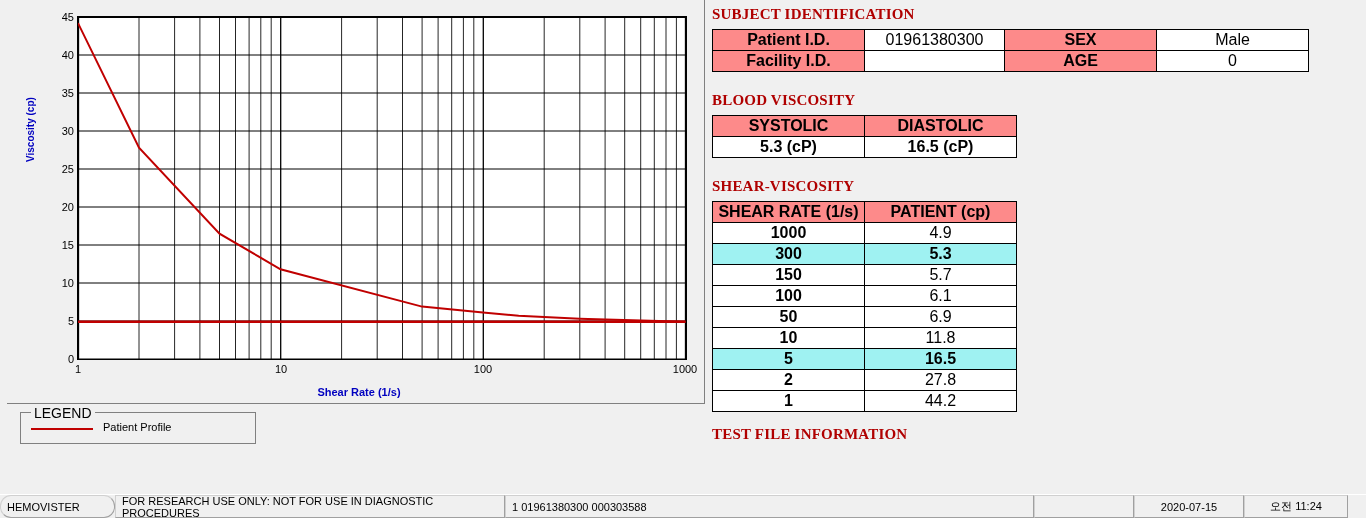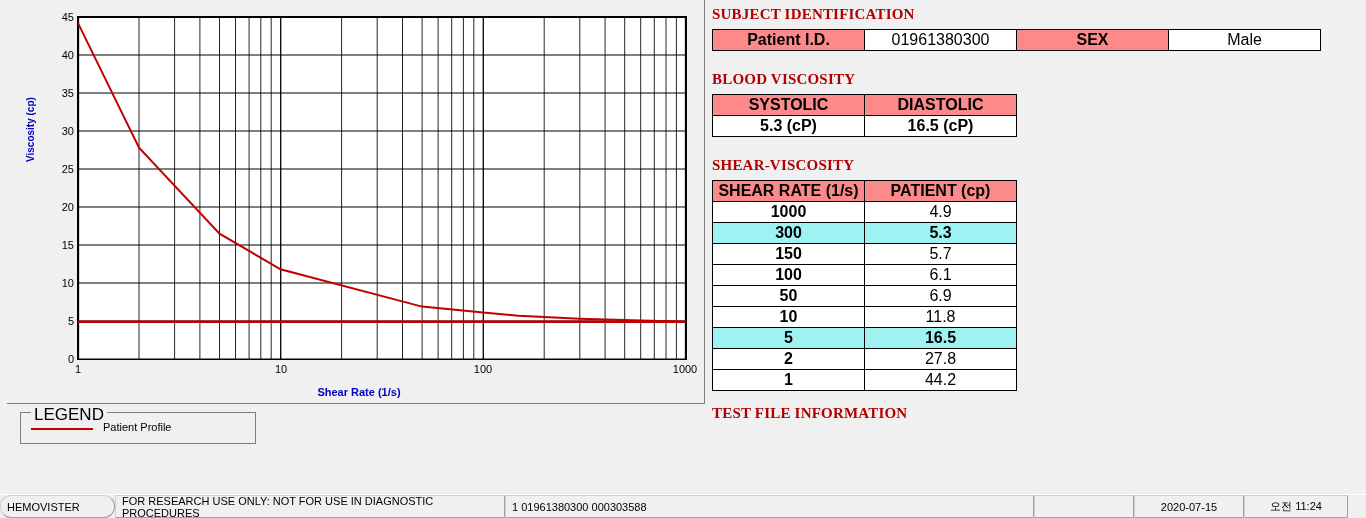--- a/index.html
+++ b/index.html
@@ -48,21 +48,21 @@
     transform:rotate(-90deg); transform-origin:left top; white-space:nowrap;
   }
 
   
   #legend {
     position:absolute; left:20px; top:412px; width:236px; height:32px;
     border:1px solid #808080; background:#f0f0f0;
   }
   #legend-title {
     position:absolute; left:10px; top:-8px; background:#f0f0f0;
-    padding:0 3px; font-size:17px;
+    padding:0 3px; font-size:14px;
   }
   #legend-line {
     position:absolute; left:10px; top:15px; width:62px; height:2px; background:#c00000;
   }
   #legend-label { position:absolute; left:82px; top:8px; font-size:11px; }
 
   
   #report { position:absolute; left:712px; top:6px; width:648px; }
   .section-title {
     color:#b00000; font-weight:bold; font-size:15px;
@@ -73,21 +73,21 @@
   td, th {
     border:1px solid #000; font-size:16px; padding:1px 4px;
     font-family:"Liberation Sans", sans-serif;
   }
   .hdr { background:#fd8a8a; font-weight:bold; text-align:center; }
   .val { background:#ffffff; text-align:center; }
   .hl { background:#9ff2f2; font-weight:bold;margin-left:30px; }
 
   #sid-table td { height:19px; }
   #sid-table .lab { width:152px; }
-  #sid-table .v1  { width:152px; }
+  #sid-table .v1  { width:140px; }
   #sid-table .lab2{ width:152px;margin-left:44px; }
   #sid-table .v2  { width:152px; }
 
   #bv-table td { height:19px; width:152px; }
   #sv-table td { height:18px; }
   #sv-table .c1 { width:152px; }
   #sv-table .c2 { width:152px; }
 
   #tf-table td { height:19px; font-weight:bold; }
   #tf-table .lab { width:308px; text-align:left; }
@@ -208,20 +208,26 @@
 
   <div class="section-title">SUBJECT IDENTIFICATION</div>
   <table id="sid-table">
     <tbody>
         <tr>
       <td class="hdr lab">Patient I.D.</td>
       <td class="val v1">01961380300</td>
       <td class="hdr lab2">SEX</td>
       <td class="val v2">Male</td>
     </tr>
+    <tr>
+      <td class="hdr lab">Facility I.D.</td>
+      <td class="val v1"></td>
+      <td class="hdr lab2">AGE</td>
+      <td class="val v2">0</td>
+    </tr>
   </tbody>
     </table>
 
   <div class="spacer-md"></div>
 
   <div class="section-title">BLOOD VISCOSITY</div>
   <table id="bv-table">
     <tbody>
         <tr>
       <td class="hdr">SYSTOLIC</td>

